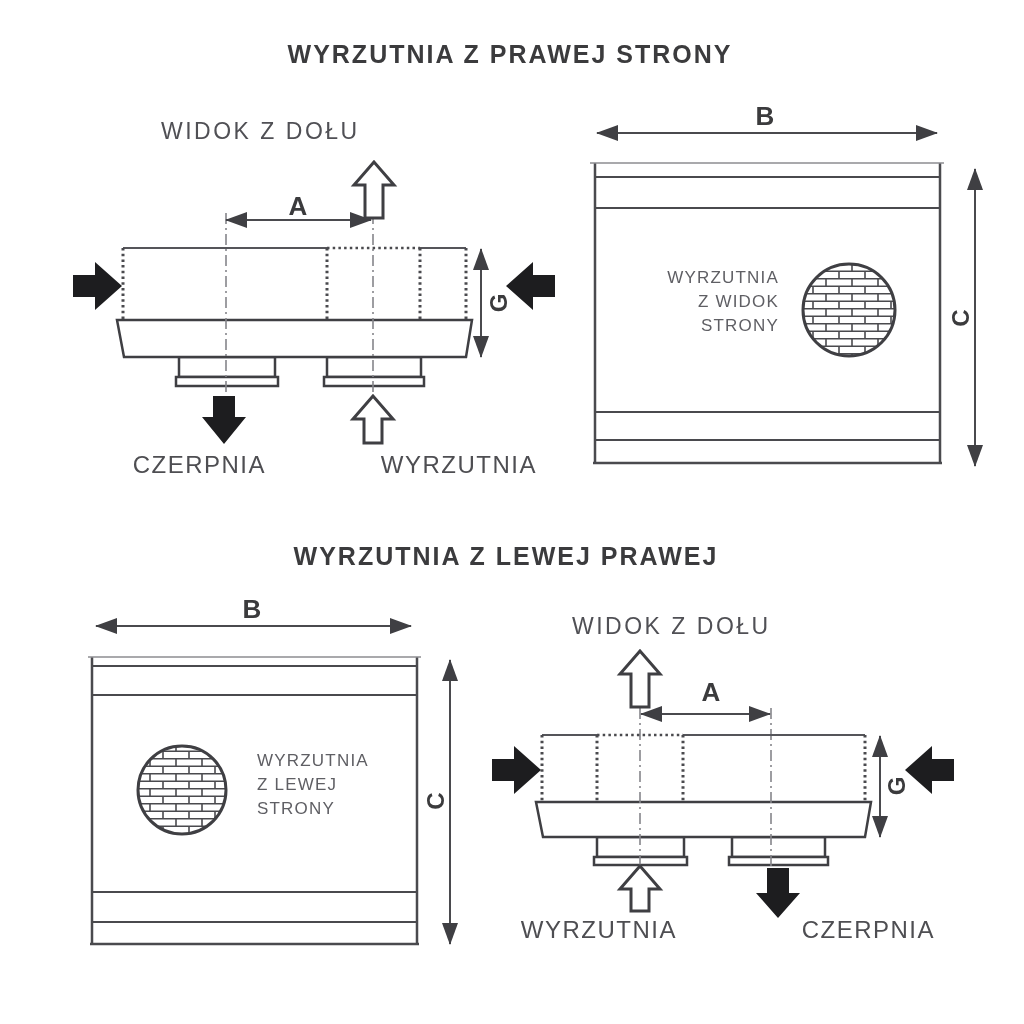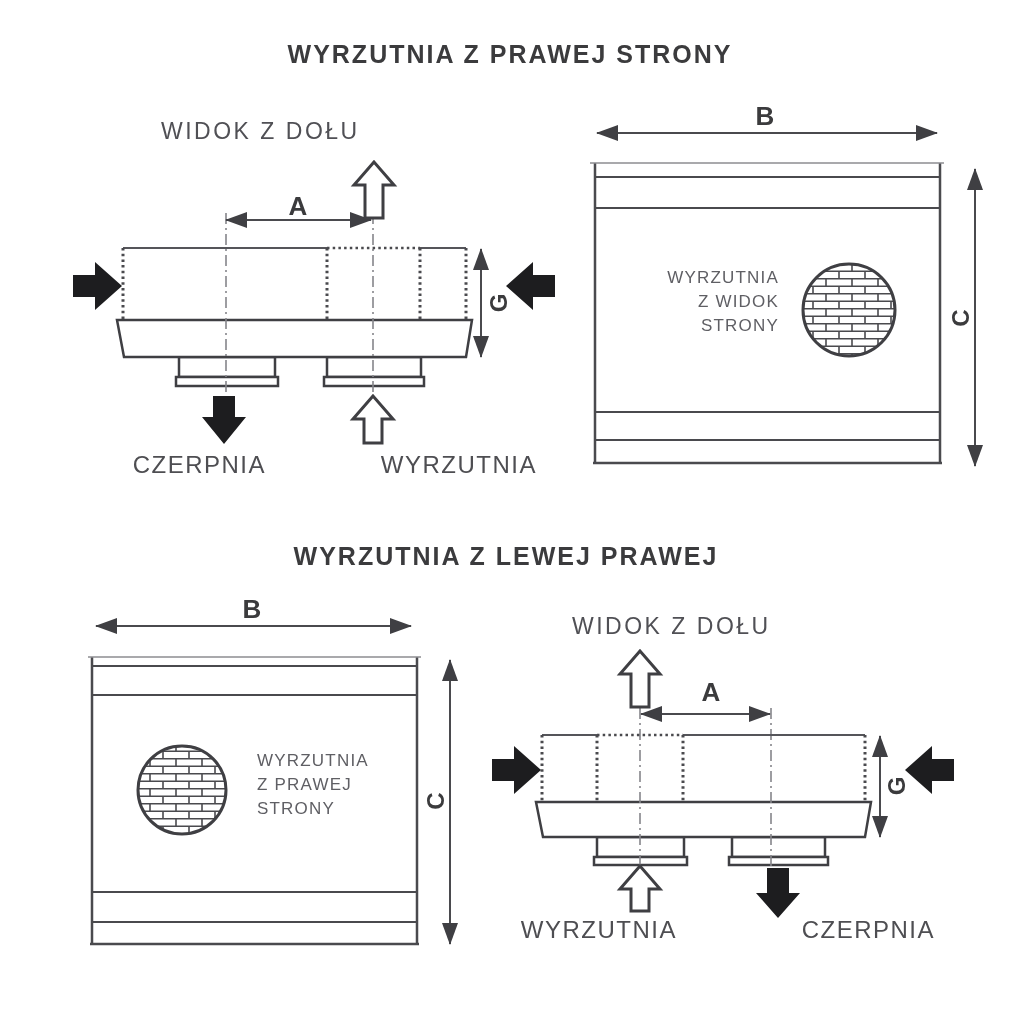--- a/index.html
+++ b/index.html
@@ -179,17 +179,17 @@
   <div class="txt flowlabel" style="left:477px;top:916px;">WYRZUTNIA</div>
   <div class="txt flowlabel" style="left:735px;top:916px;">CZERPNIA</div>
 
   <div class="txt unittext ralign" style="left:599px;top:266px;">
     <span>WYRZUTNIA</span>
     <span>Z WIDOK</span>
     <span>STRONY</span>
   </div>
   <div class="txt unittext lalign" style="left:257px;top:749px;">
     <span>WYRZUTNIA</span>
-    <span>Z PRAWEJ</span>
+    <span>Z LEWEJ</span>
     <span>STRONY</span>
   </div>
 
 </div>
 
 </body></html>

